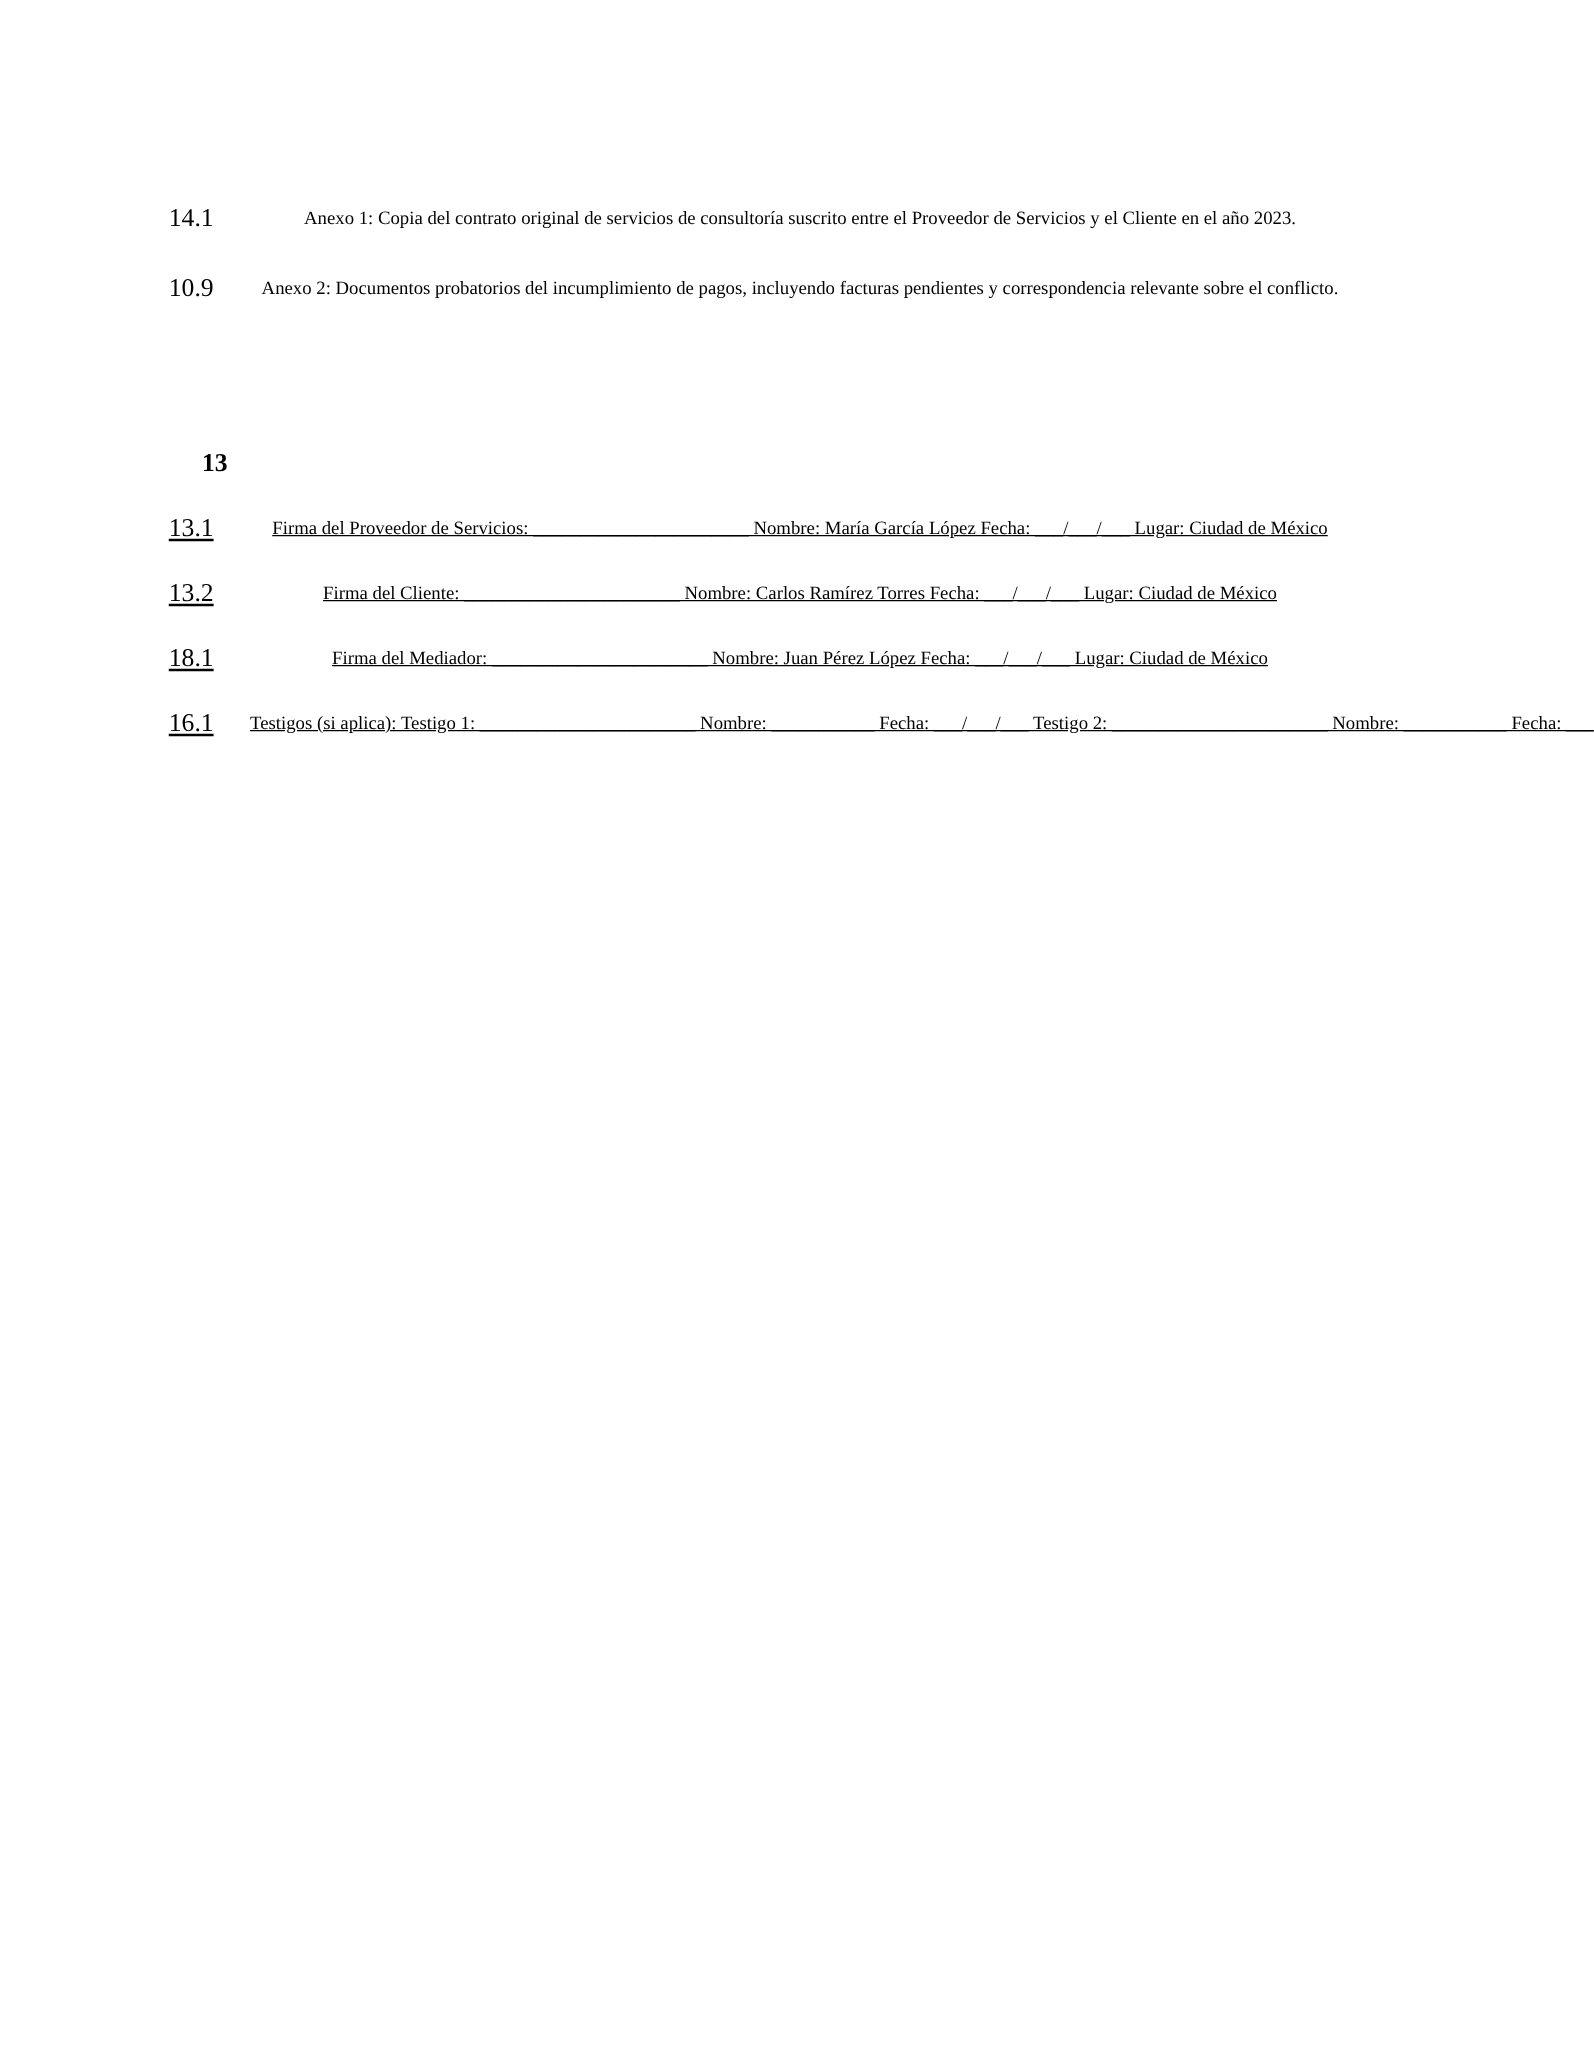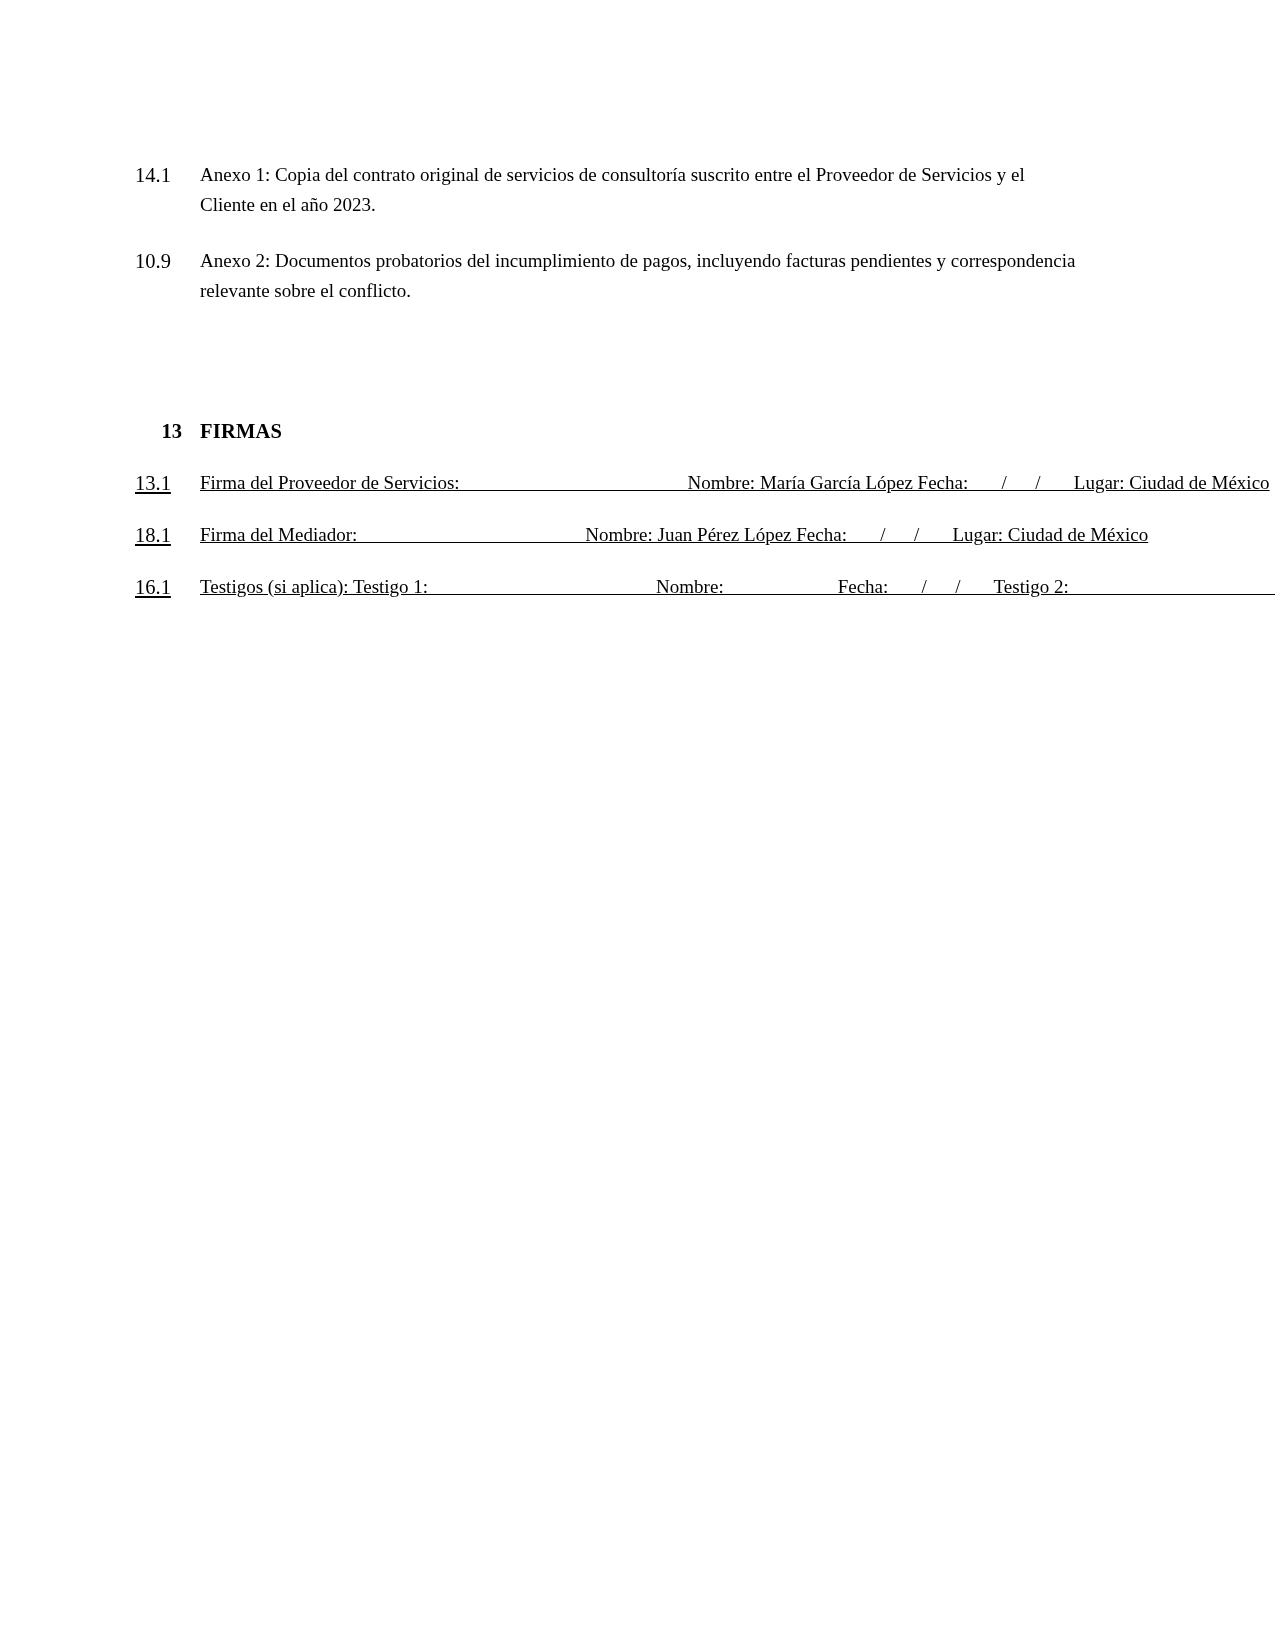--- a/index.html
+++ b/index.html
@@ -36,23 +36,23 @@
   .clause-num {
     flex: 0 0 65px;
     width: 65px;
     font-size: 20.5px;
     line-height: 30px;
     text-align: left;
     white-space: nowrap;
   }
   .clause-text {
     flex: 1 1 auto;
-    font-size: 19px;
+    font-size: 15px;
     line-height: 30px;
-    text-align: left;
+    text-align: center;
   }
 
   
   .section-heading {
     display: flex;
     align-items: flex-end;
     margin: 0 0 22px 0;
     padding-top: 50px;
   }
   .section-heading .sh-num {
@@ -100,27 +100,30 @@
       <div class="clause">
         <div class="clause-num">10.9</div>
         <div class="clause-text">Anexo 2: Documentos probatorios del incumplimiento de pagos, incluyendo facturas pendientes y correspondencia relevante sobre el conflicto.</div>
       </div>
     </div>
 
     <div class="gap-after-annexes"></div>
 
     <div class="section-heading">
       <div class="sh-num">13</div>
-      <div class="sh-title">FIRMAS</div>
     </div>
 
     <div class="signature-block">
       <div class="clause">
         <div class="clause-num">13.1</div>
         <div class="clause-text blank-line">Firma del Proveedor de Servicios: _______________________ Nombre: María García López Fecha: ___/___/___ Lugar: Ciudad de México</div>
+      </div>
+      <div class="clause">
+        <div class="clause-num">13.2</div>
+        <div class="clause-text blank-line">Firma del Cliente: _______________________ Nombre: Carlos Ramírez Torres Fecha: ___/___/___ Lugar: Ciudad de México</div>
       </div>
       <div class="clause">
         <div class="clause-num">18.1</div>
         <div class="clause-text blank-line">Firma del Mediador: _______________________ Nombre: Juan Pérez López Fecha: ___/___/___ Lugar: Ciudad de México</div>
       </div>
       <div class="clause">
         <div class="clause-num">16.1</div>
         <div class="clause-text blank-line">Testigos (si aplica): Testigo 1: _______________________ Nombre: ___________ Fecha: ___/___/___ Testigo 2: _______________________ Nombre: ___________ Fecha: ___/___/___</div>
       </div>
     </div>

